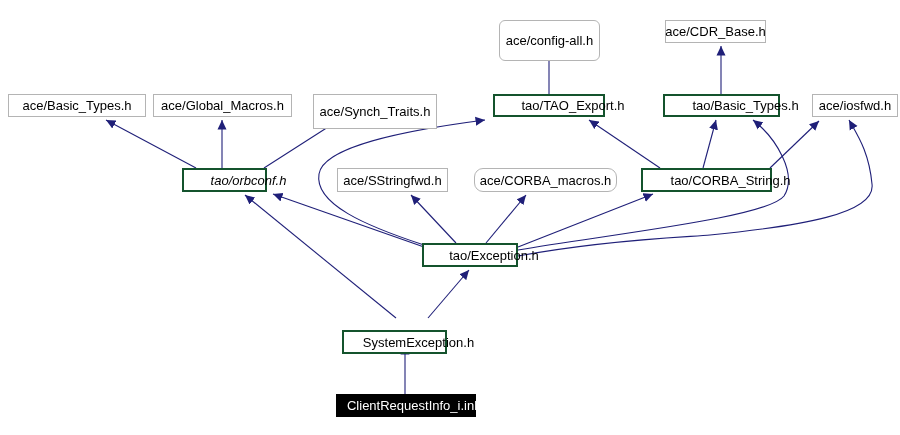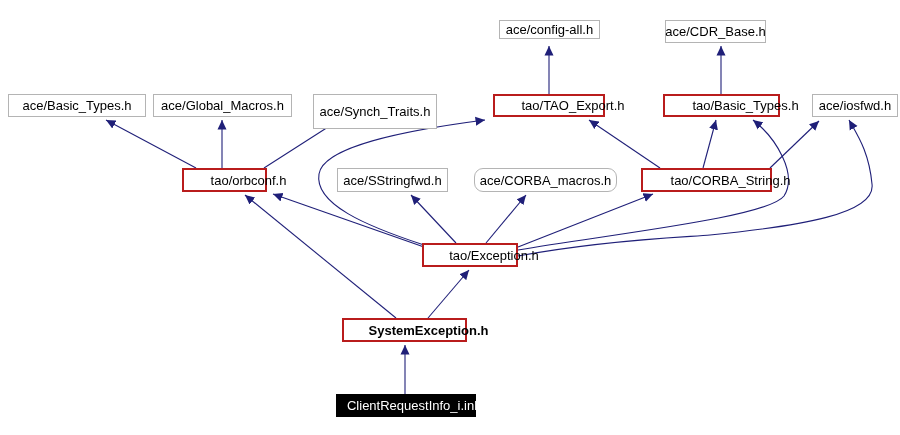--- a/index.html
+++ b/index.html
@@ -22,21 +22,21 @@
     position:absolute;
     box-sizing:border-box;
     display:flex;align-items:center;justify-content:center;
     font-size:13px;
     white-space:nowrap;
     background:#ffffff;
     color:#000000;
     cursor:pointer;
   }
   .node.plain{border:1px solid #b4b4b4;}
-  .node.strong{border:2px solid #b91c1c;padding-left:48px;}
+  .node.strong{border:2px solid #14532d;padding-left:48px;}
   .node.current{background:#000000;color:#ffffff;border:1px solid #000000;cursor:default;}
 </style>
 </head>
 <body>
 
 <div id="canvas" style="--edge: #1f1f78;">
   <svg id="edges" width="900" height="435" viewBox="0 0 900 435" xmlns="http://www.w3.org/2000/svg">
     <defs>
       <marker id="arrow" markerUnits="userSpaceOnUse" markerWidth="11" markerHeight="10" refX="9.5" refY="0" orient="auto" viewBox="0 -5 11 10">
         <path d="M0,-4.5 L9.5,0 L0,4.5 z" fill="#1f1f78"></path>
@@ -55,28 +55,28 @@
       <path d="M196,168 L106,120" class="edge" marker-end="url(#arrow)"></path>
       <path d="M222,168 L222,120" class="edge" marker-end="url(#arrow)"></path>
       <path d="M264,168 L339,120" class="edge" marker-end="url(#arrow)"></path>
       <path d="M660,168 L589,120" class="edge" marker-end="url(#arrow)"></path>
       <path d="M703,168 L716,120" class="edge" marker-end="url(#arrow)"></path>
       <path d="M770,168 L819,121" class="edge" marker-end="url(#arrow)"></path>
       <path d="M549,94 L549,46" class="edge" marker-end="url(#arrow)"></path>
       <path d="M721,94 L721,46" class="edge" marker-end="url(#arrow)"></path>
     </svg>
 
-<div class="node plain" style="left: 499px; top: 20px; width: 101px; height: 19px;">ace/config-all.h</div>
+<div class="node plain" style="left: 499px; top: 20px; width: 101px; height: 41px; border-radius: 6px;">ace/config-all.h</div>
     <div class="node plain" style="left: 665px; top: 20px; width: 101px; height: 23px;">ace/CDR_Base.h</div>
     <div class="node plain" style="left: 8px; top: 94px; width: 138px; height: 23px;">ace/Basic_Types.h</div>
     <div class="node plain" style="left: 153px; top: 94px; width: 139px; height: 23px;">ace/Global_Macros.h</div>
     <div class="node plain" style="left: 313px; top: 94px; width: 124px; height: 35px;">ace/Synch_Traits.h</div>
     <div class="node strong" style="left: 493px; top: 94px; width: 112px; height: 23px;">tao/TAO_Export.h</div>
     <div class="node strong" style="left: 663px; top: 94px; width: 117px; height: 23px;">tao/Basic_Types.h</div>
     <div class="node plain" style="left: 812px; top: 94px; width: 86px; height: 23px;">ace/iosfwd.h</div>
-    <div class="node strong" style="left: 182px; top: 168px; width: 85px; height: 24px;">tao/orbconf.h</div>
+    <div class="node strong" style="left: 182px; top: 168px; width: 85px; height: 24px; font-style: italic;">tao/orbconf.h</div>
     <div class="node plain" style="left: 337px; top: 168px; width: 111px; height: 24px; text-align: right;">ace/SStringfwd.h</div>
     <div class="node plain" style="left: 474px; top: 168px; width: 143px; height: 24px; border-radius: 9px;">ace/CORBA_macros.h</div>
     <div class="node strong" style="left: 641px; top: 168px; width: 131px; height: 24px;">tao/CORBA_String.h</div>
     <div class="node strong" style="left: 422px; top: 243px; width: 96px; height: 24px;">tao/Exception.h</div>
-    <div class="node strong" style="left: 342px; top: 318px; width: 125px; height: 24px; font-weight: bold;">SystemException.h</div>
+    <div class="node strong" style="left: 342px; top: 330px; width: 105px; height: 24px;">SystemException.h</div>
     <div class="node current" style="left: 336px; top: 394px; width: 140px; height: 23px; padding-left: 12px;">ClientRequestInfo_i.inl</div>
   </div>
 
 </body></html>

